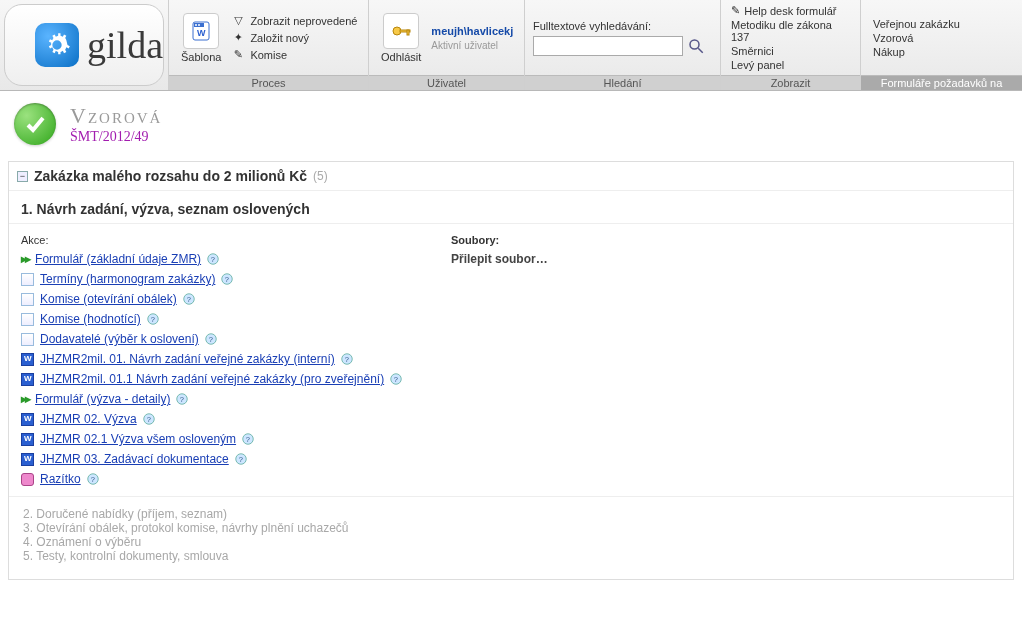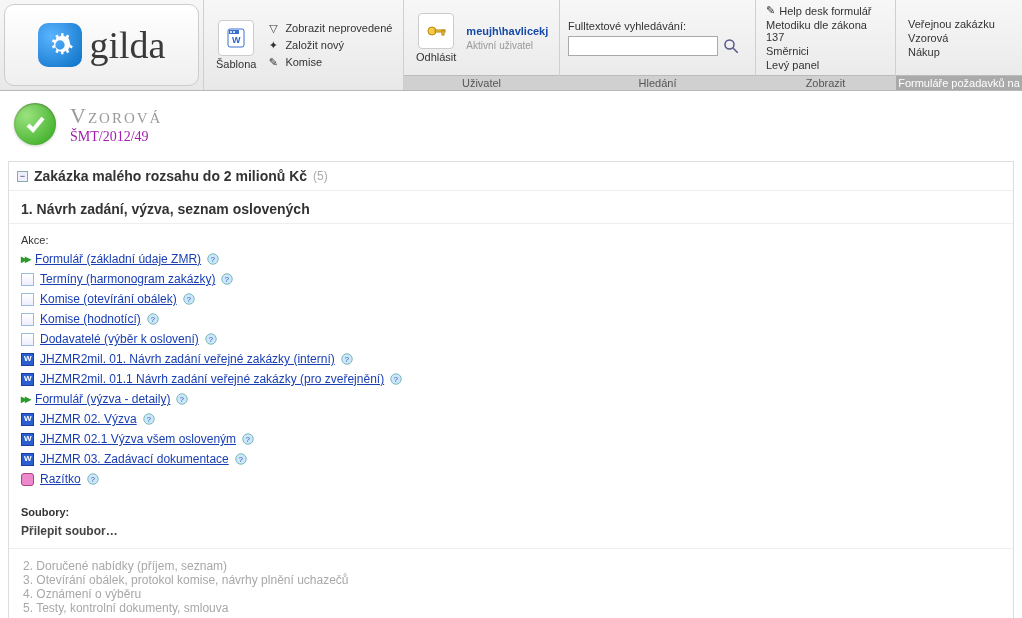--- a/index.html
+++ b/index.html
@@ -1,20 +1,20 @@
 <!DOCTYPE html>
 <html><head>
 <meta charset="utf-8">
 <style>
 * { box-sizing: border-box; margin: 0; padding: 0; }
 body { font-family: Tahoma, Arial, sans-serif; font-size: 11px; background: #fff; color: #333; width: 1022px; }
 
 
 .ribbon { display: flex; background: linear-gradient(#f7f7f7,#e8e8e8); border-bottom: 1px solid #b8b8b8; }
-.logo-box { width: 195px; display:flex; align-items:center; justify-content:center; border:1px solid #ccc; border-radius:10px; margin:4px; background:linear-gradient(#fff,#efefef); }
+.logo-box { width: 160px; display:flex; align-items:center; justify-content:flex-end; border:1px solid #ccc; border-radius:18px; margin:4px; background:linear-gradient(#fff,#efefef); }
 .logo-gear { width:44px; height:44px; border-radius:10px; background:radial-gradient(circle at 30% 30%, #5ab4ff, #0a6fc5); display:flex; align-items:center; justify-content:center; margin-right:8px; }
 .logo-gear svg { width:28px; height:28px; fill:#fff; }
 .logo-text { font-family: Georgia, serif; font-size: 38px; color:#3a3a3a; }
 .rgroup { border-left:1px solid #cfcfcf; display:flex; flex-direction:column; }
 .rgroup-body { flex:1; display:flex; align-items:center; padding:4px 8px; gap:6px; }
 .rgroup-label { background:#d0d0d0; border-top:1px solid #bbb; text-align:center; font-size:11px; color:#555; padding:1px 0; }
 .big-icon-btn { display:flex; flex-direction:column; align-items:center; gap:2px; font-size:11px; color:#333; cursor:pointer; padding:2px 4px; }
 .big-icon { width:36px; height:36px; border:1px solid #ccc; background:#fff; border-radius:4px; display:flex; align-items:center; justify-content:center; }
 .mini-list { display:flex; flex-direction:column; gap:3px; }
 .mini-item { display:flex; align-items:center; gap:5px; cursor:pointer; font-size:11px; }
@@ -36,21 +36,21 @@
 .title-txt .h1 { font-family: Georgia, serif; font-variant: small-caps; letter-spacing:2px; color:#9a9a9a; font-size:22px; }
 .title-txt .sub { font-family: Georgia, serif; color:#a21caf; font-size:14px; }
 
 
 .section { border:1px solid #ddd; margin:6px 8px; }
 .section-hdr { background:#fff; padding:6px 8px; display:flex; align-items:center; gap:6px; border-bottom:1px solid #eee; }
 .collapse-ic { width:11px; height:11px; border:1px solid #8aa; background:#eef; display:flex; align-items:center; justify-content:center; font-size:9px; line-height:1; cursor:pointer; }
 .section-title { font-weight:bold; color:#333; font-size:14px; }
 .section-count { color:#aaa; font-size:12px; }
 .step-hdr { padding:10px 12px 6px; font-weight:bold; font-size:14px; color:#333; border-bottom:1px solid #eee; }
-.cols { display:flex;flex-direction:column; }
+.cols { display:flex; }
 .col { padding:10px 12px; }
 .col.actions { width:430px; }
 .col.files { flex:1;font-weight:bold; }
 .lbl { color:#333; margin-bottom:6px; }
 .action-list { display:flex; flex-direction:column; gap:6px; }
 .action { display:flex; align-items:center; gap:6px; font-size:12px; }
 .action a { color:#1a3fb5; text-decoration:underline; cursor:pointer; }
 .help-ic { width:12px; height:12px; cursor:pointer; }
 .ic-arrows { color:#2a9a2a; font-weight:bold; letter-spacing:-2px; }
 .ic-list { width:13px; height:13px; background:linear-gradient(#fff,#eef); border:1px solid #9bd; }
@@ -96,20 +96,21 @@
         <div class="mini-item">
             <span class="ic">✦</span>
             <span>Založit nový</span>
           </div>
         <div class="mini-item">
             <span class="ic">✎</span>
             <span>Komise</span>
           </div>
       </div>
     </div>
+    <div class="rgroup-label">Proces</div>
   </div>
 
   <div class="rgroup" style="width:156px;">
     <div class="rgroup-body">
       <div class="big-icon-btn">
         <div class="big-icon">
           <svg width="24" height="24" viewBox="0 0 24 24">
               <circle cx="8" cy="12" r="4" fill="#f7c948" stroke="#b8860b"></circle>
               <rect x="11" y="11" width="10" height="2" fill="#f7c948" stroke="#b8860b"></rect>
               <rect x="18" y="11" width="2" height="5" fill="#f7c948" stroke="#b8860b"></rect>

